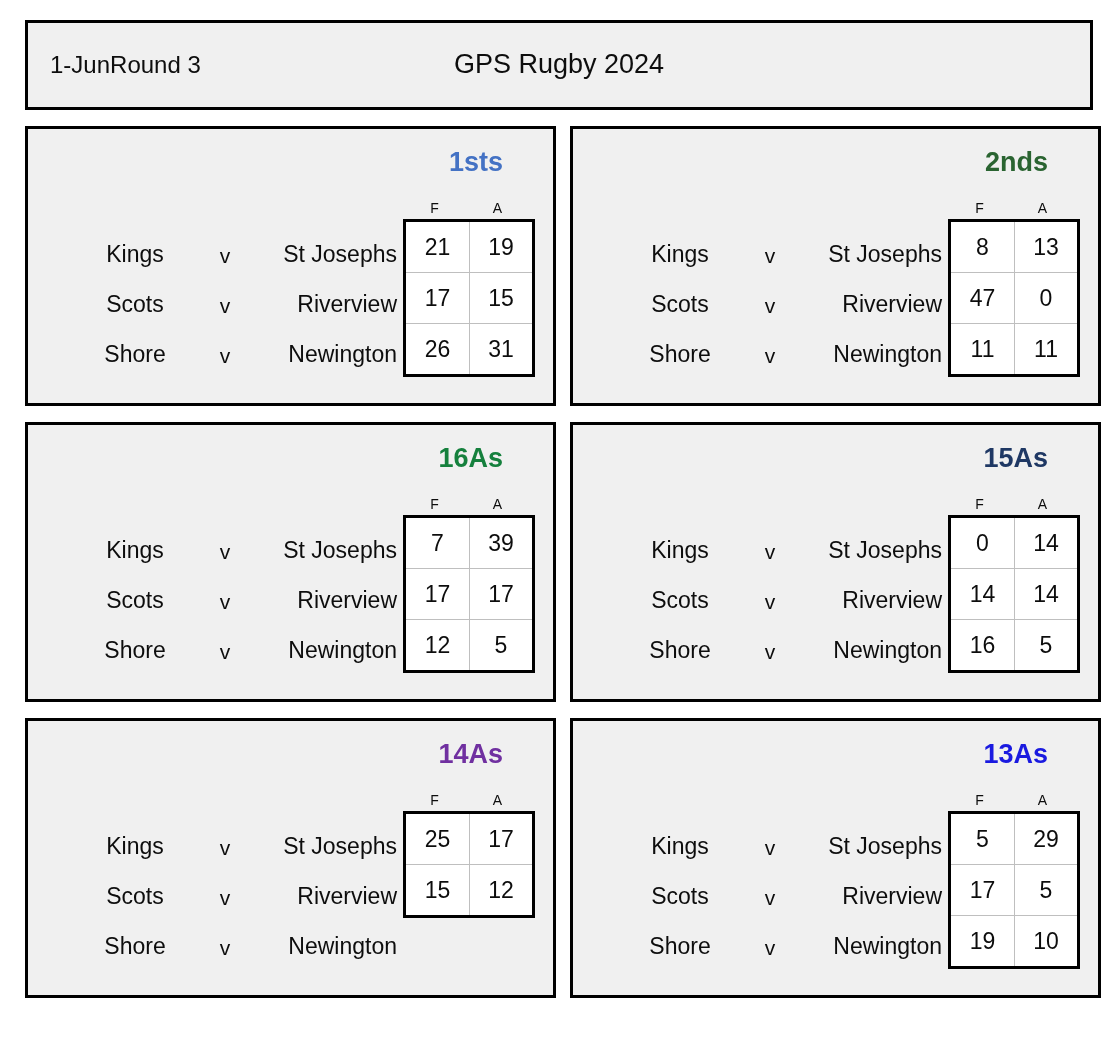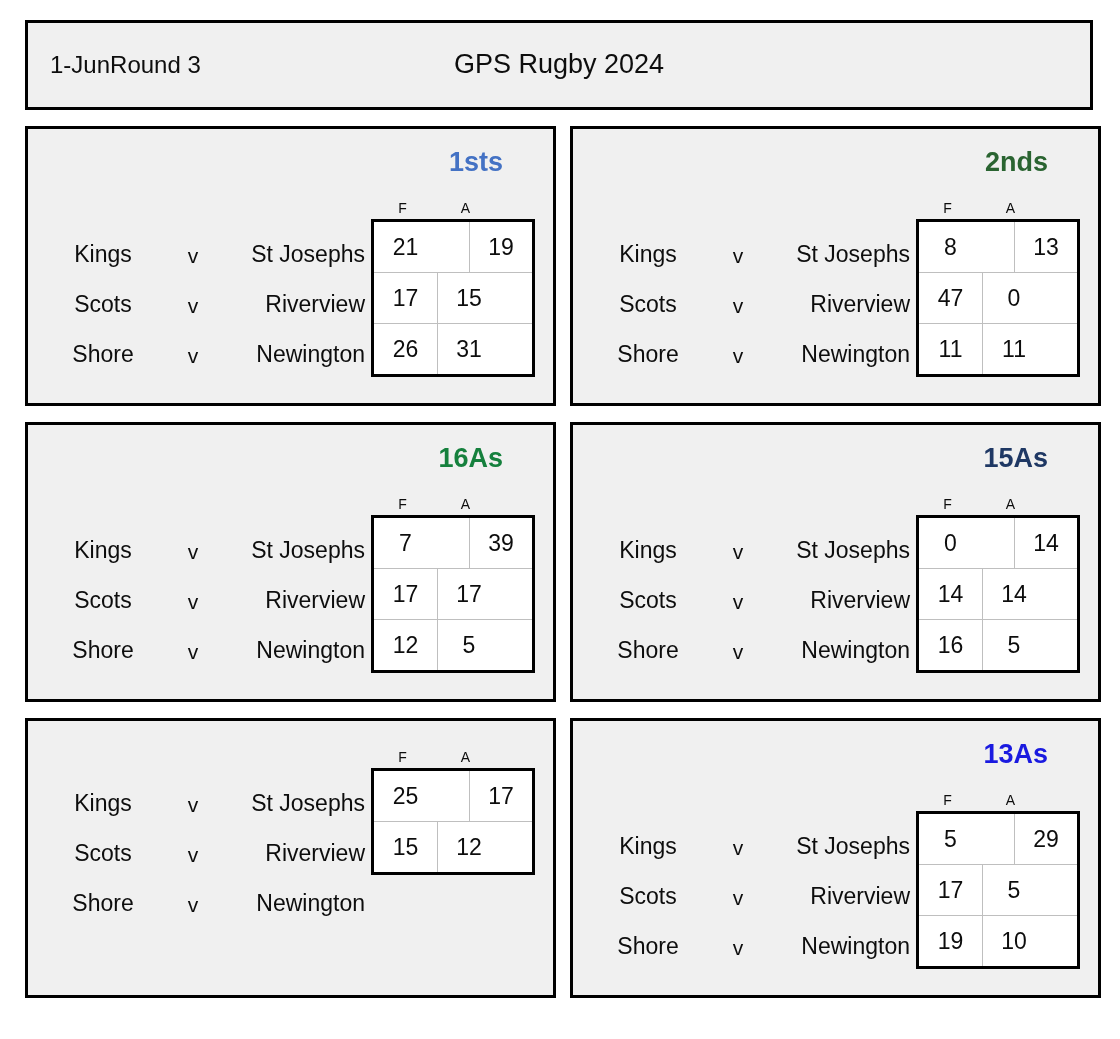--- a/index.html
+++ b/index.html
@@ -150,21 +150,20 @@
     display: flex;
     flex-direction: column;
   }
   .score-row {
     display: flex;
     height: 50px;
     border-top: 1px solid #bfbfbf;
   }
   .score-row:first-child {
     border-top: none;
-    gap: 32px;
   }
   .score-cell {
     width: 63px;
     display: flex;
     align-items: center;
     justify-content: center;
     font-size: 23px;
     border-left: 1px solid #bfbfbf;
     box-sizing: border-box;
   }
@@ -348,20 +347,21 @@
               </div>
               <div class="score-row">
                 <div class="score-cell">16</div>
                 <div class="score-cell">5</div>
               </div>
             </div>
           </div>
         </div>
       </div>
       <div class="panel">
+        <div class="panel-title" style="color: rgb(112, 48, 160);">14As</div>
         <div class="fixtures">
           <div class="matchups">
             <div class="matchup">
               <span class="team-home">Kings</span>
               <span class="vs">v</span>
               <span class="team-away">St Josephs</span>
             </div>
             <div class="matchup">
               <span class="team-home">Scots</span>
               <span class="vs">v</span>

